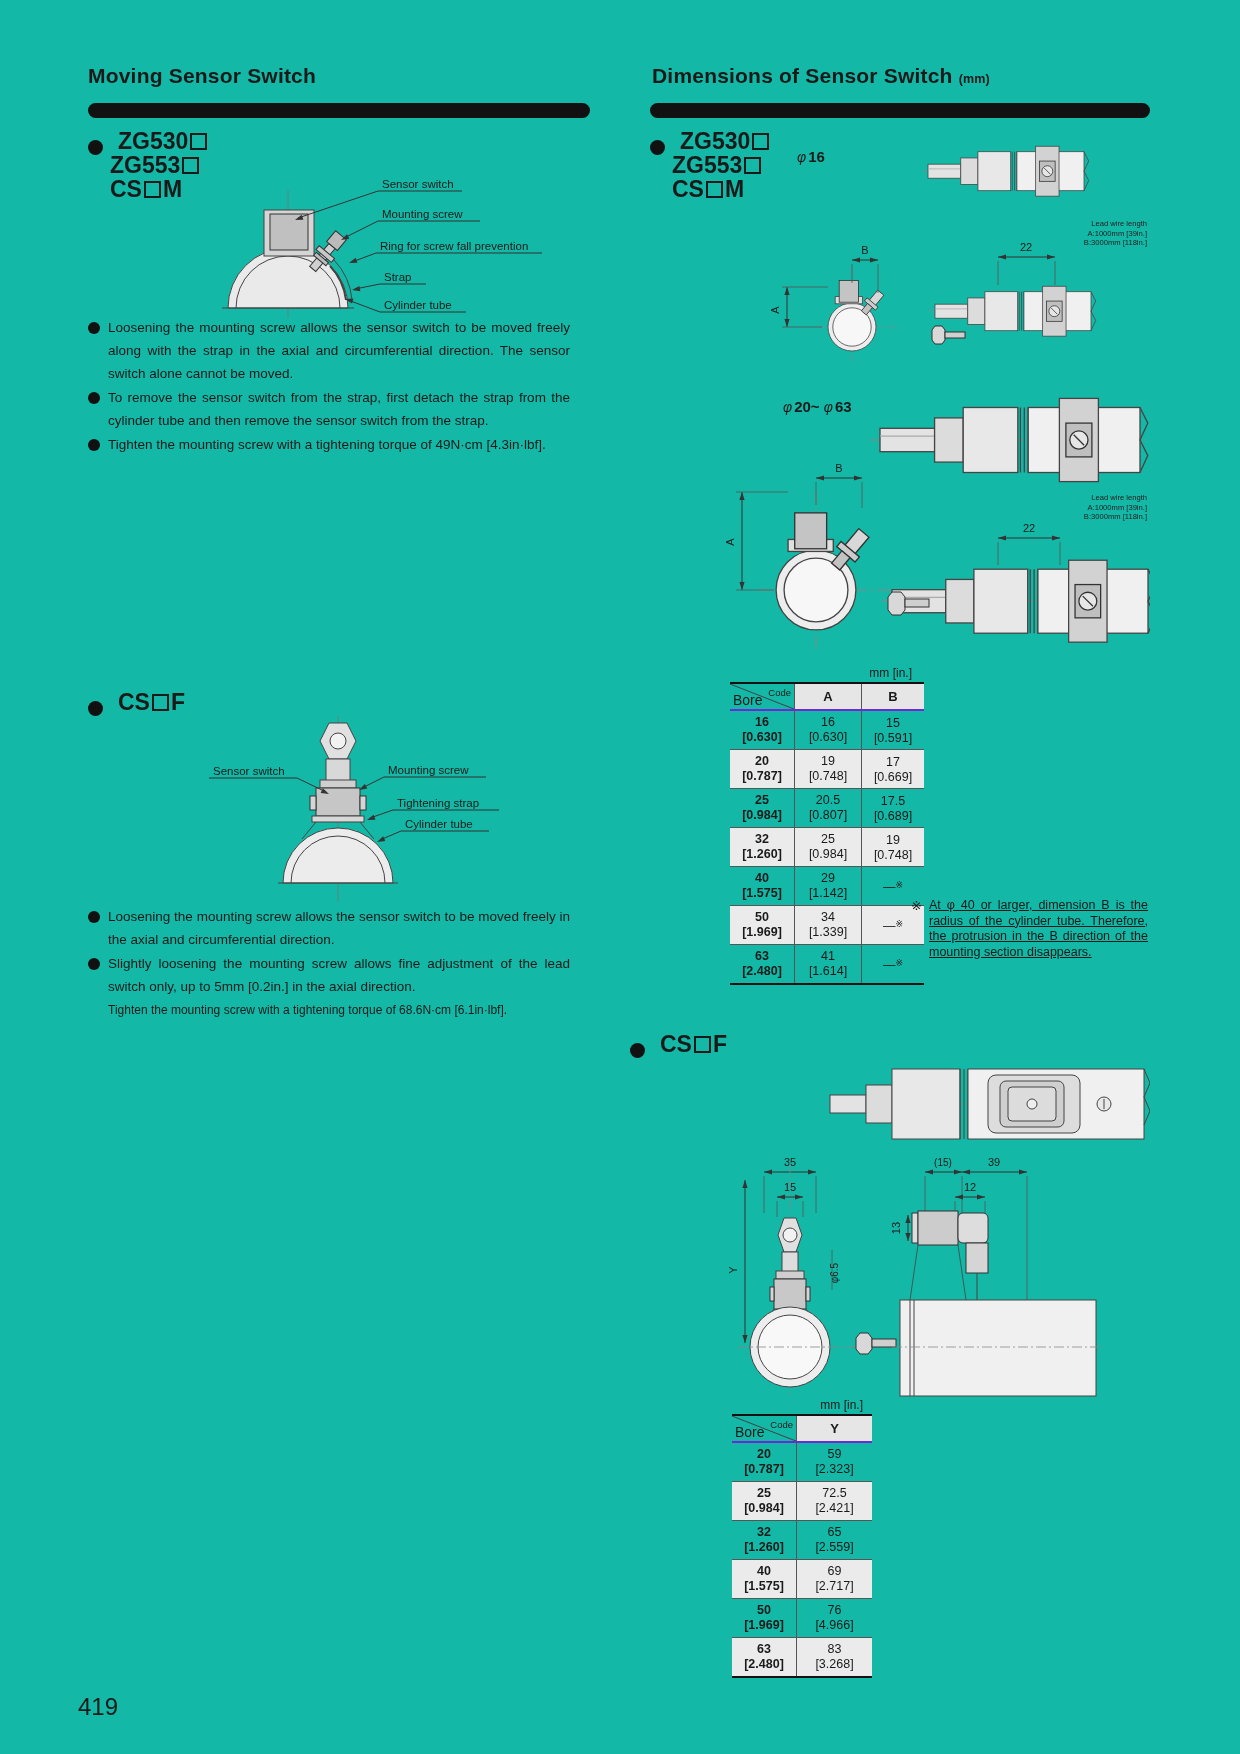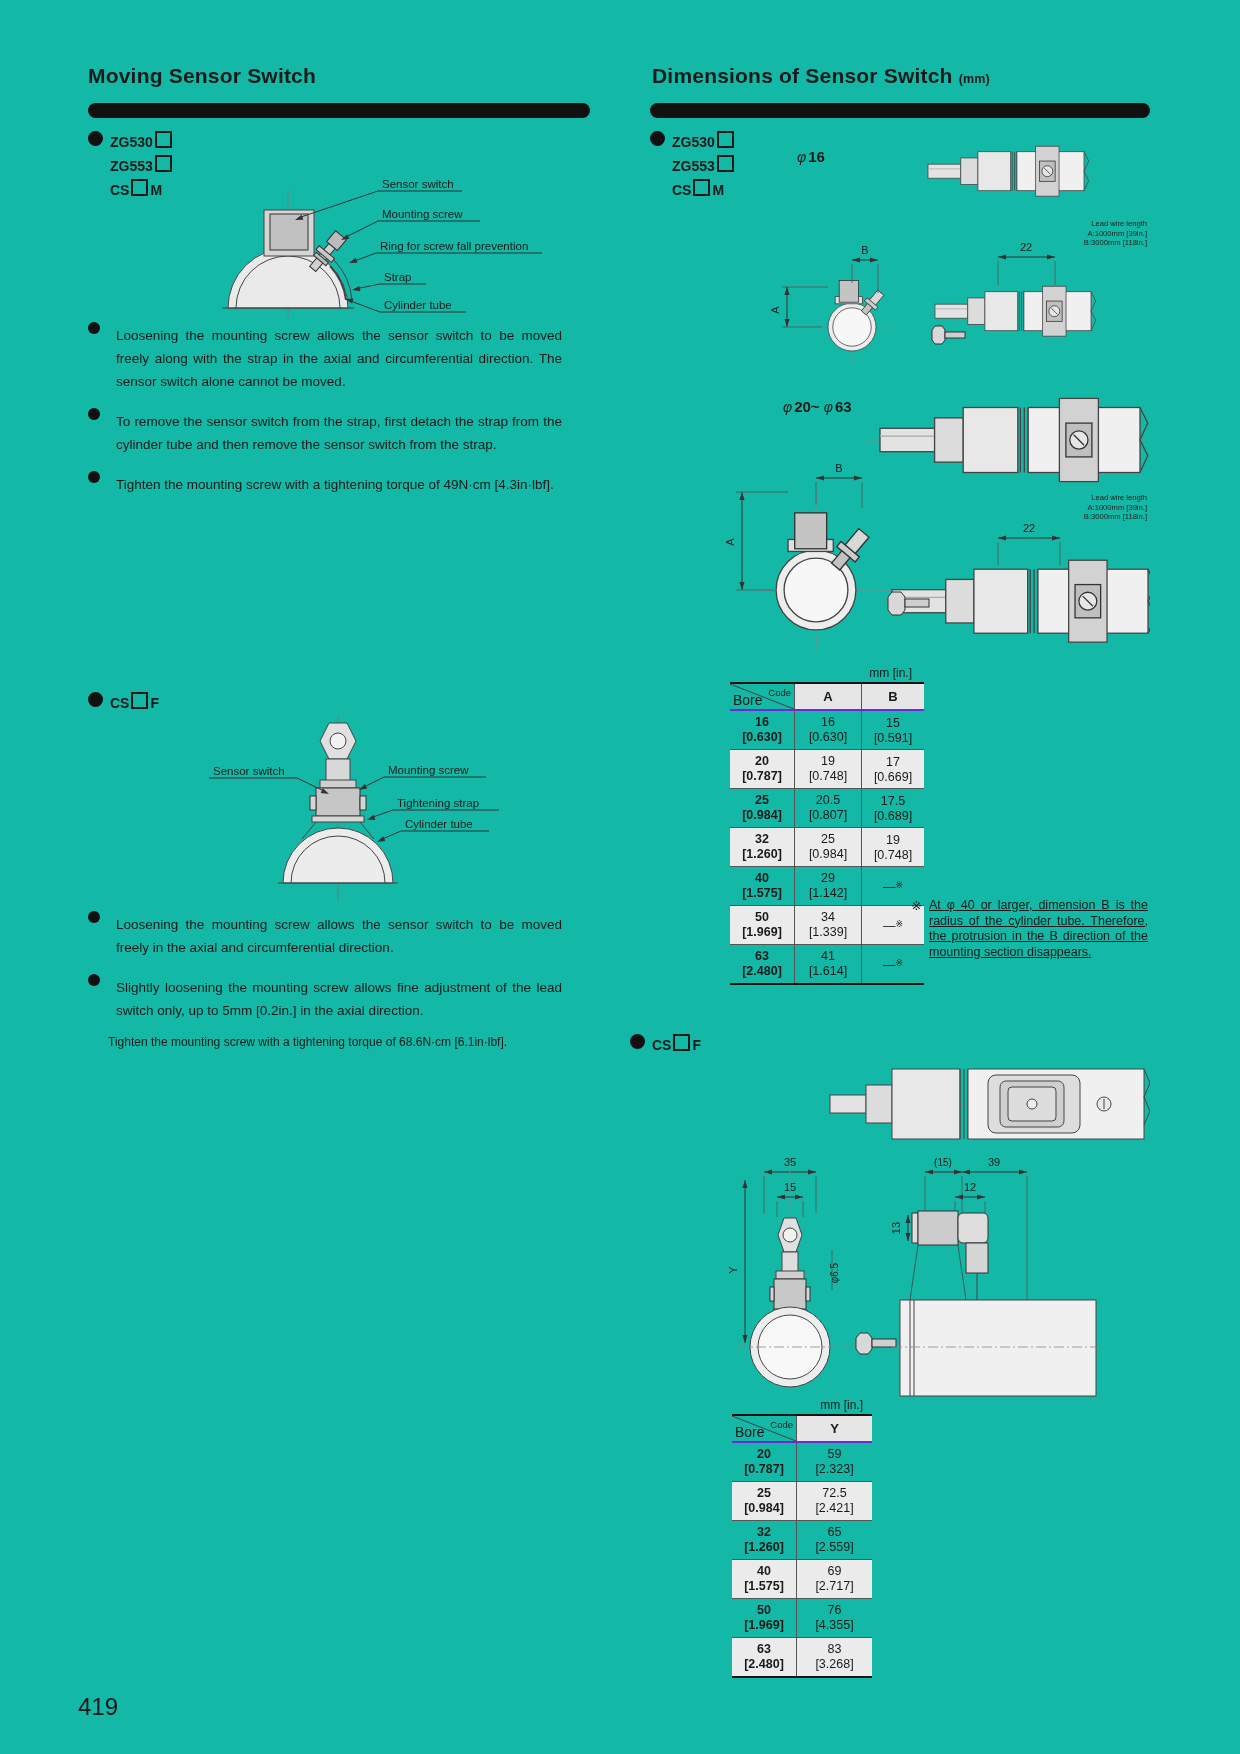--- a/index.html
+++ b/index.html
@@ -2,28 +2,28 @@
 <html><head>
 <meta charset="utf-8">
 <style>
   html,body{margin:0;padding:0;background:#fff;}
   .page{position:relative;width:1240px;height:1754px;background:#14b8a6;overflow:hidden;
         font-family:"Liberation Sans","DejaVu Sans",sans-serif;color:#1a1a1a;}
   .abs{position:absolute;}
   .sec-title{font-size:21px;font-weight:bold;letter-spacing:0.2px;}
   .sec-title .unit{font-size:12.5px;font-weight:bold;margin-left:6px;}
   .bar{height:15px;background:#111;border-radius:8px;}
-  .mline{display:flex;align-items:flex-start;height:24px;font-size:14px;font-weight:bold;}
+  .mline{display:flex;align-items:flex-end;height:24px;font-size:23px;font-weight:bold;gap:8px;}
   .mline.indent{margin-left:22px;}
   .dot17{width:15px;height:15px;border-radius:50%;background:#111;margin-right:7px;flex:0 0 15px;}
   .box{display:inline-block;width:13px;height:13px;border:2px solid #1a1a1a;margin:0 2px;vertical-align:-1px;}
   .bullets{width:482px;}
   .bitem{display:flex;margin-bottom:1px;}
   .bitem .dot{width:12px;height:12px;border-radius:50%;background:#111;flex:0 0 12px;margin:6px 8px 0 0;}
-  .bitem p{margin:8px;font-size:13.5px;line-height:23px;text-align:justify;}
+  .bitem p{margin:0;font-size:13.5px;line-height:23px;text-align:justify;}
   .bcont{padding-left:20px;}
   .bcont p{margin:0;font-size:12px;line-height:23px;text-align:justify;}
   .phi-label{font-size:15px;font-weight:bold;}
   .phi-label .phi{font-style:italic;font-weight:normal;font-size:14px;margin-right:2px;}
   .lbl{font-size:11.5px;fill:#1a1a1a;}
   .dim{font-size:11px;fill:#1a1a1a;}
   .dimsm{font-size:10px;fill:#1a1a1a;}
   .lw{font-size:7.6px;fill:#222;}
   .tunit{font-size:12px;text-align:right;margin-bottom:2px;padding-right:2px;}
   table.dt{border-collapse:collapse;border-top:2.5px solid #111;border-bottom:2.5px solid #111;}
@@ -564,21 +564,21 @@
               <div>[2.717]</div>
             </td>
       </tr>
       <tr>
         <td class="bore">
               <div>50</div>
               <div>[1.969]</div>
             </td>
         <td>
               <div>76</div>
-              <div>[4.355]</div>
+              <div>[4.966]</div>
             </td>
       </tr>
       <tr class="sh">
         <td class="bore">
               <div>63</div>
               <div>[2.480]</div>
             </td>
         <td>
               <div>83</div>
               <div>[3.268]</div>

